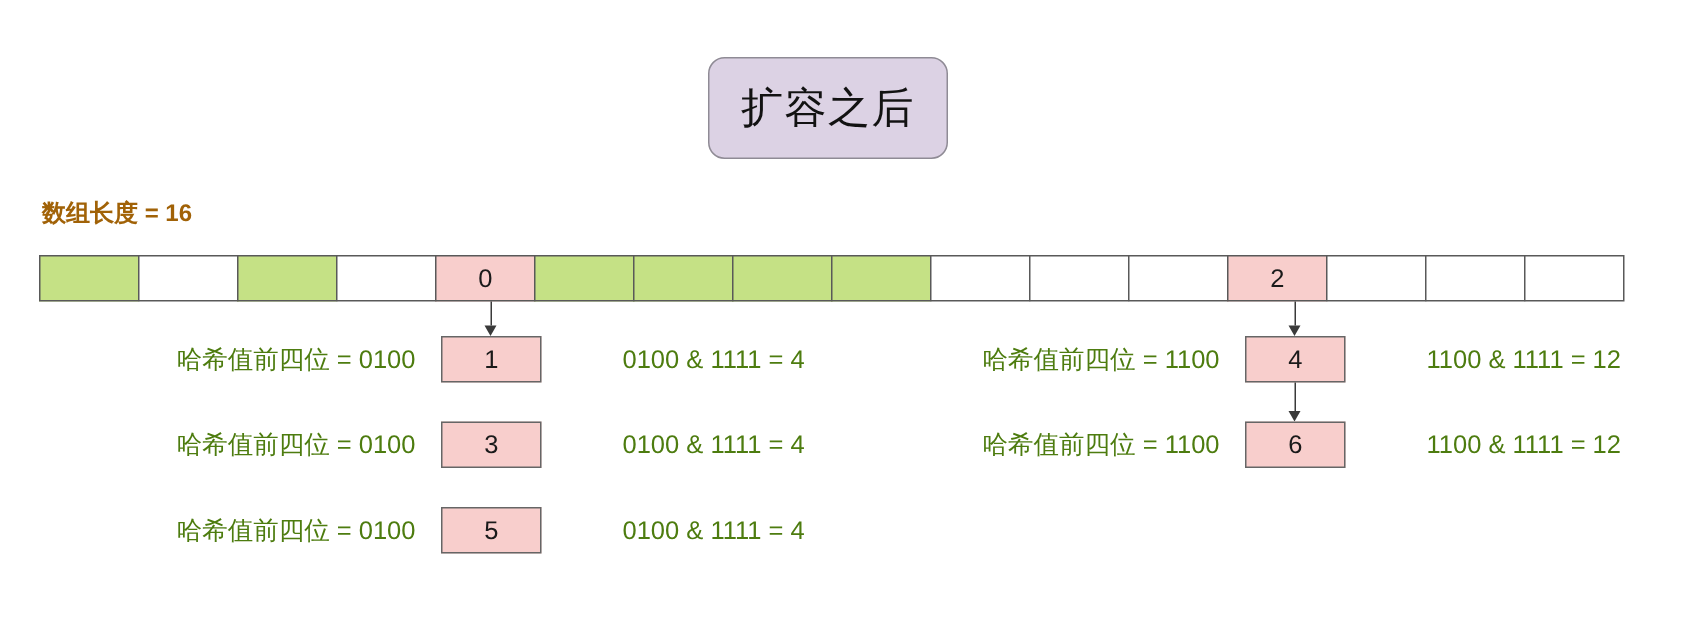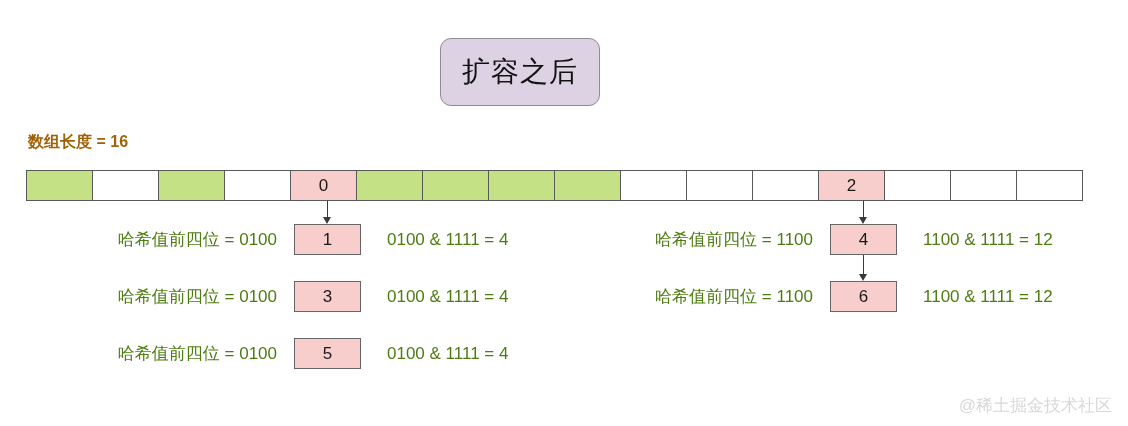--- a/index.html
+++ b/index.html
@@ -2,21 +2,21 @@
 <html style="--green: #c5e185; --pink: #f8cecc; --title-fill: #dcd2e4;"><head>
 <meta charset="utf-8">
 <style>
   html,body{margin:0;padding:0;background:#ffffff;}
   body{font-family:"Liberation Sans","DejaVu Sans",sans-serif;}
   .canvas{
     position:relative;width:1128px;height:426px;background:#fff;overflow:hidden;
   }
   
   .title-box{
-    position:absolute;left:440px;top:38px;width:158px;height:66px;
+    position:absolute;left:472px;top:38px;width:158px;height:66px;
     background:var(--title-fill,#dcd2e4);
     border:1px solid #8f8b95;border-radius:11px;
     display:flex;align-items:center;justify-content:center;
   }
   .title-box span{font-size:28px;color:#121212;letter-spacing:1px;}
   
   .length-label{
     position:absolute;left:28px;top:132px;font-size:16px;font-weight:600;color:#a16207;
   }
   
@@ -36,21 +36,21 @@
   .node{
     position:absolute;width:67px;height:31px;box-sizing:border-box;
     border:1px solid #666666;background:var(--pink,#f8cecc);
     display:flex;align-items:center;justify-content:center;
     font-size:17px;color:#1a1a1a;
   }
   .side-label{
     position:absolute;height:31px;line-height:31px;font-size:17px;color:#4d7c0f;white-space:nowrap;
   }
   .side-label.left{width:217px;text-align:right;}
-  .side-label.right{text-align:left;}
+  .side-label.right{text-align:left;margin-left:28px;}
   
   .v-arrow{
     position:absolute;width:1px;background:#3a3a3a;
   }
   .v-arrow::after{
     content:'';position:absolute;bottom:-7px;left:-4px;
     border:4px solid transparent;border-top:7px solid #3a3a3a;border-bottom:none;
   }
   
   .watermark{
@@ -101,15 +101,14 @@
       <div class="v-arrow" style="left: 863px; top: 201px; height: 16px;"></div>
       <div class="node" style="left: 830px; top: 224px;">4</div>
       <div class="side-label left" style="left: 596px; top: 224px;">哈希值前四位 = 1100</div>
       <div class="side-label right" style="left: 923px; top: 224px;">1100 &amp; 1111 = 12</div>
       <div class="v-arrow" style="left: 863px; top: 255px; height: 19px;"></div>
       <div class="node" style="left: 830px; top: 281px;">6</div>
       <div class="side-label left" style="left: 596px; top: 281px;">哈希值前四位 = 1100</div>
       <div class="side-label right" style="left: 923px; top: 281px;">1100 &amp; 1111 = 12</div>
     </div>
 
-  <div class="watermark">@稀土掘金技术社区</div>
 
 </div>
 
 </body></html>

